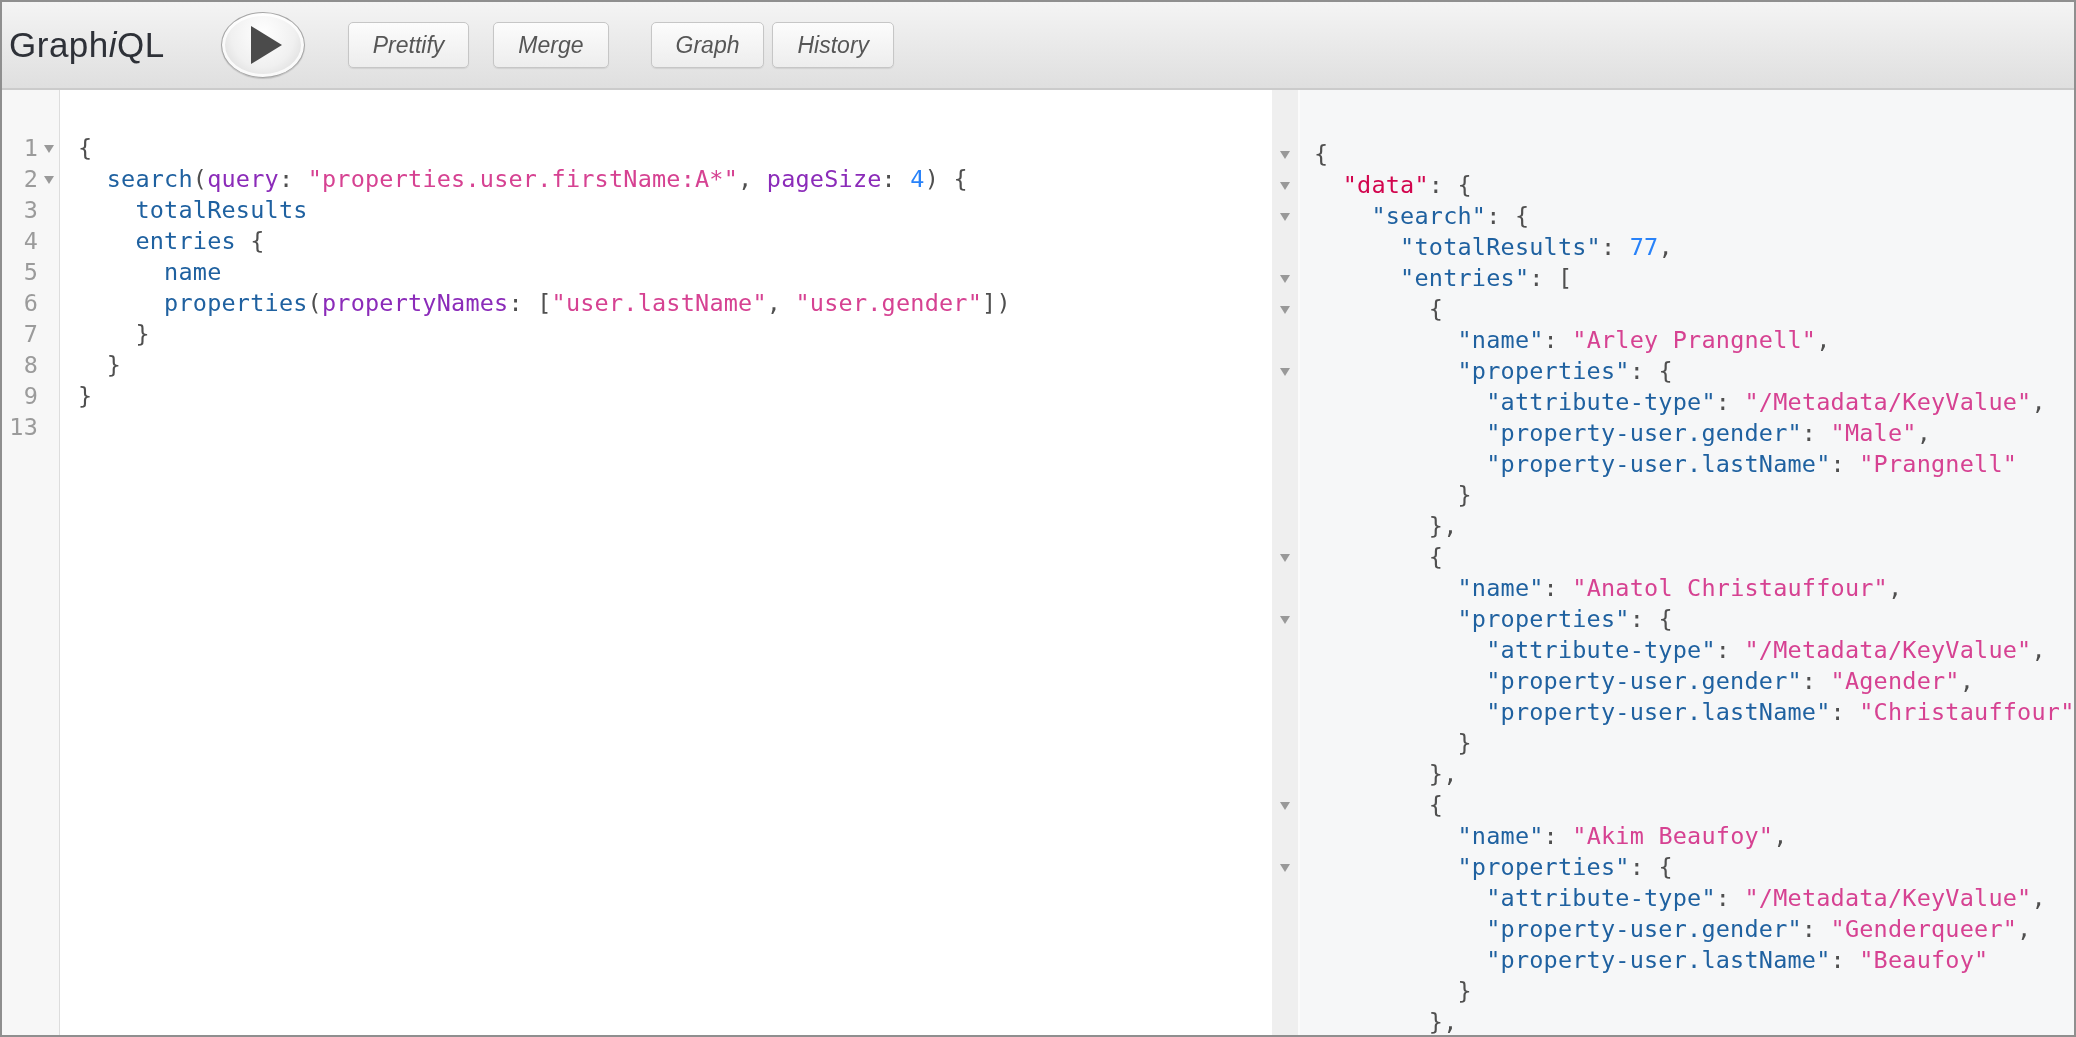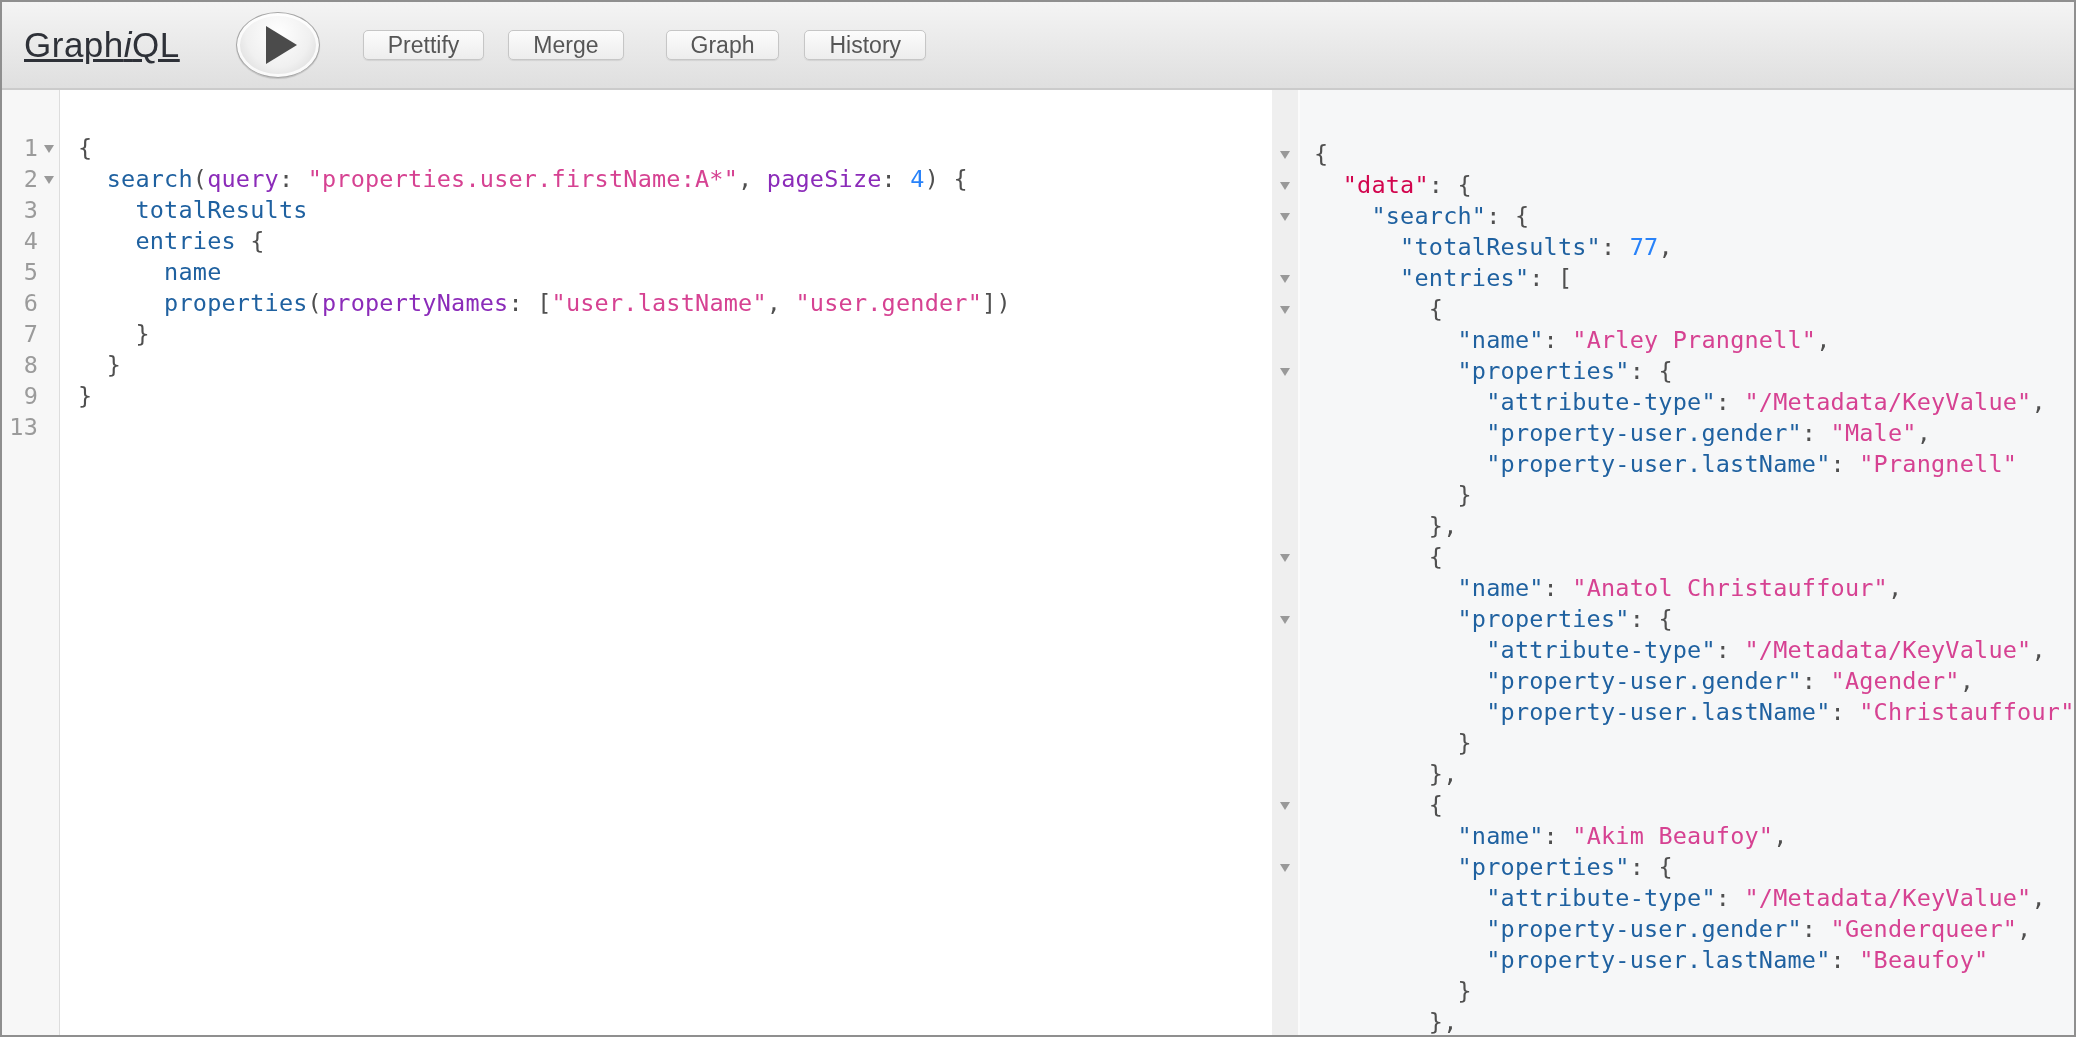--- a/index.html
+++ b/index.html
@@ -13,47 +13,46 @@
     font-family:"Liberation Sans", sans-serif;
   }
   
   .toolbar{
     height:88px; box-sizing:border-box;
     background:linear-gradient(#f4f4f4, #dfdfdf);
     border-bottom:2px solid #cbcbcb;
     display:flex; align-items:center;
   }
   .logo{
-    margin-left:22px; font-size:35px; color:#2e3138; letter-spacing:0.5px;
+    margin-left:7px; font-size:35px; color:#2e3138; letter-spacing:0.5px;
     white-space:nowrap;
-    text-decoration:underline;
   }
   .logo em{font-style:italic;}
   .execute-btn{
     margin-left:56px; width:84px; height:66px; border-radius:50%;
     border:1px solid #a6a6a6; cursor:pointer; padding:0;
     background:radial-gradient(ellipse at 50% 32%, #ffffff 0%, #f0f0f0 55%, #cfcfcf 100%);
     box-shadow:inset 0 0 0 3px rgba(255,255,255,0.8), 0 1px 1px rgba(0,0,0,0.15);
     display:flex; align-items:center; justify-content:center;
   }
   .play-icon{
     width:0; height:0; margin-left:8px;
     border-top:19px solid transparent; border-bottom:19px solid transparent;
     border-left:31px solid #4b4b4b;
   }
   .tb-btn{
-    height:30px; box-sizing:border-box; padding:0 24px; border-radius:5px;
+    height:46px; box-sizing:border-box; padding:0 24px; border-radius:5px;
     border:1px solid #c6c6c6; background:linear-gradient(#fcfcfc, #ededed);
     box-shadow:0 1px 1px rgba(0,0,0,0.08);
     font-family:"Liberation Sans", sans-serif; font-size:23px; color:#565656;
-    cursor:pointer; white-space:nowrap;
+    cursor:pointer; white-space:nowrap;font-style:italic;
   }
   .tb-btn.m18{margin-left:24px;}
   .tb-btn.m42{margin-left:42px;}
-  .tb-btn.m24{margin-left:25px;}
+  .tb-btn.m24{margin-left:8px;}
   .tb-btn.first{margin-left:43px;}
   
   .content{display:flex; height:945px; overflow:hidden;}
   .code, .gutter{
     font-family:"DejaVu Sans Mono", "Liberation Mono", monospace;
     font-size:23.5px; letter-spacing:0.2px; line-height:31px;
   }
   .editor-pane{
     width:1270px; box-sizing:border-box; background:#ffffff;
     display:flex; overflow:hidden;

